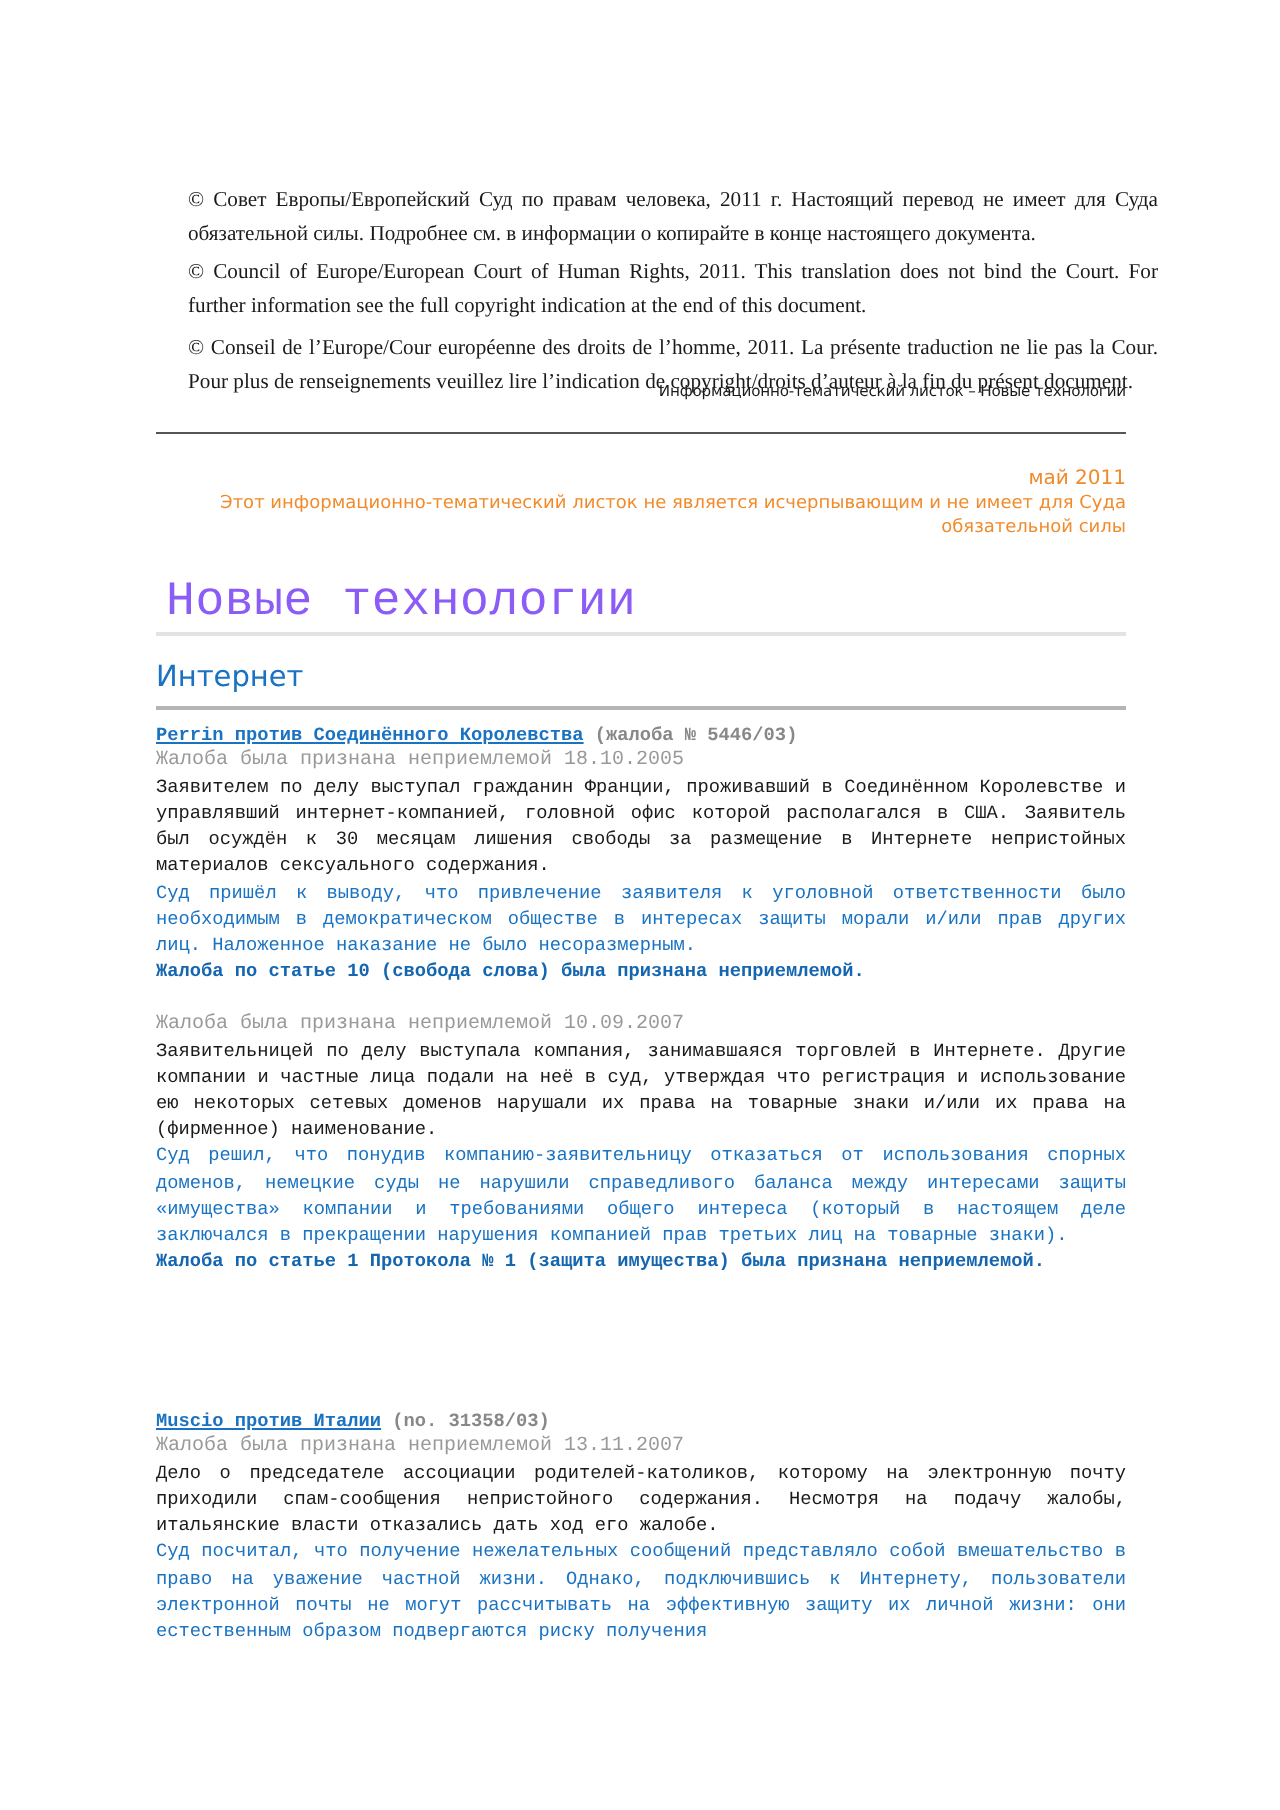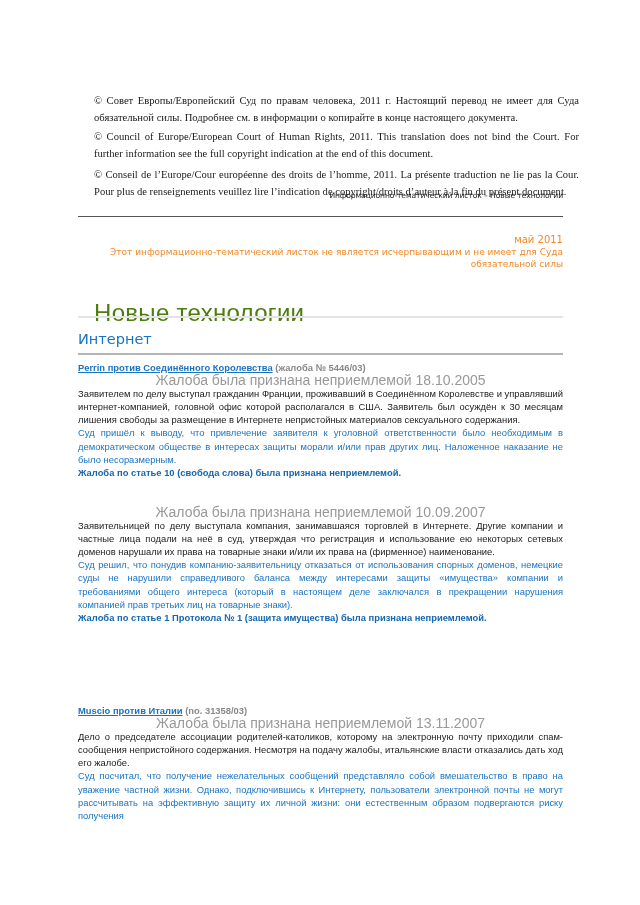--- a/index.html
+++ b/index.html
@@ -30,46 +30,46 @@
       font-family: "DejaVu Sans", sans-serif; font-size: 10px; line-height: 12px;
       color: #f08a2a;
     }
     .disclaimer {
       position: absolute; top: 246px; right: 0; width: 485px; text-align: right;
       font-family: "DejaVu Sans", sans-serif; font-size: 9px; line-height: 12px;
       color: #f08a2a;
     }
     .title {
       position: absolute; top: 281px; left: 0;
-      font-family: Liberation Sans, sans-serif; font-size: 24px; color: #4d7c0f;
-      letter-spacing: 0.3px; font-weight: normal; margin: 16px; line-height: 32px;
+      font-family: Liberation Mono, monospace; font-size: 24px; color: #8b5cf6;
+      letter-spacing: 0.3px; font-weight: normal; margin: 5px; line-height: 32px;
     }
     .title-rule {
       position: absolute; top: 316px; left: 0; width: 485px; height: 0;
       border-top: 2px solid #e3e3e3;
     }
     .section {
       position: absolute; top: 329px; left: 0;
       font-family: "DejaVu Sans", sans-serif; font-size: 14.5px; color: #1a73c2;
       margin: 0; font-weight: normal; line-height: 20px;
     }
     .section-rule {
       position: absolute; top: 353px; left: 0; width: 485px; height: 0;
       border-top: 2px solid #b5b5b5;
     }
     .case {
       position: absolute; left: 0; width: 485px;
-      font-family: Liberation Sans, sans-serif; font-size: 9.4px; line-height: 13.1px;
+      font-family: Liberation Mono, monospace; font-size: 9.4px; line-height: 13.1px;
     }
     .case-1 { top: 361px; }
     .case-2 { top: 506px; }
     .case-3 { top: 704px; }
     .case-head { font-weight: bold; color: #888888; }
     .case-link { color: #1a73c2; text-decoration: underline; font-weight: bold; cursor: pointer; }
-    .case-status { color: #999999; font-size: 14px; text-align: center; }
+    .case-status { color: #999999; font-size: 10px; }
     .case-facts { color: #1a1a1a; text-align: justify; margin: 0; }
     .case-court { color: #1a73c2; text-align: justify; margin: 0; }
     .case-verdict { color: #1566b0; font-weight: bold; text-align: justify; margin: 0; }
     p { margin: 0; }
   </style>
 </head>
 <body>
 
 <div class="page">
 

